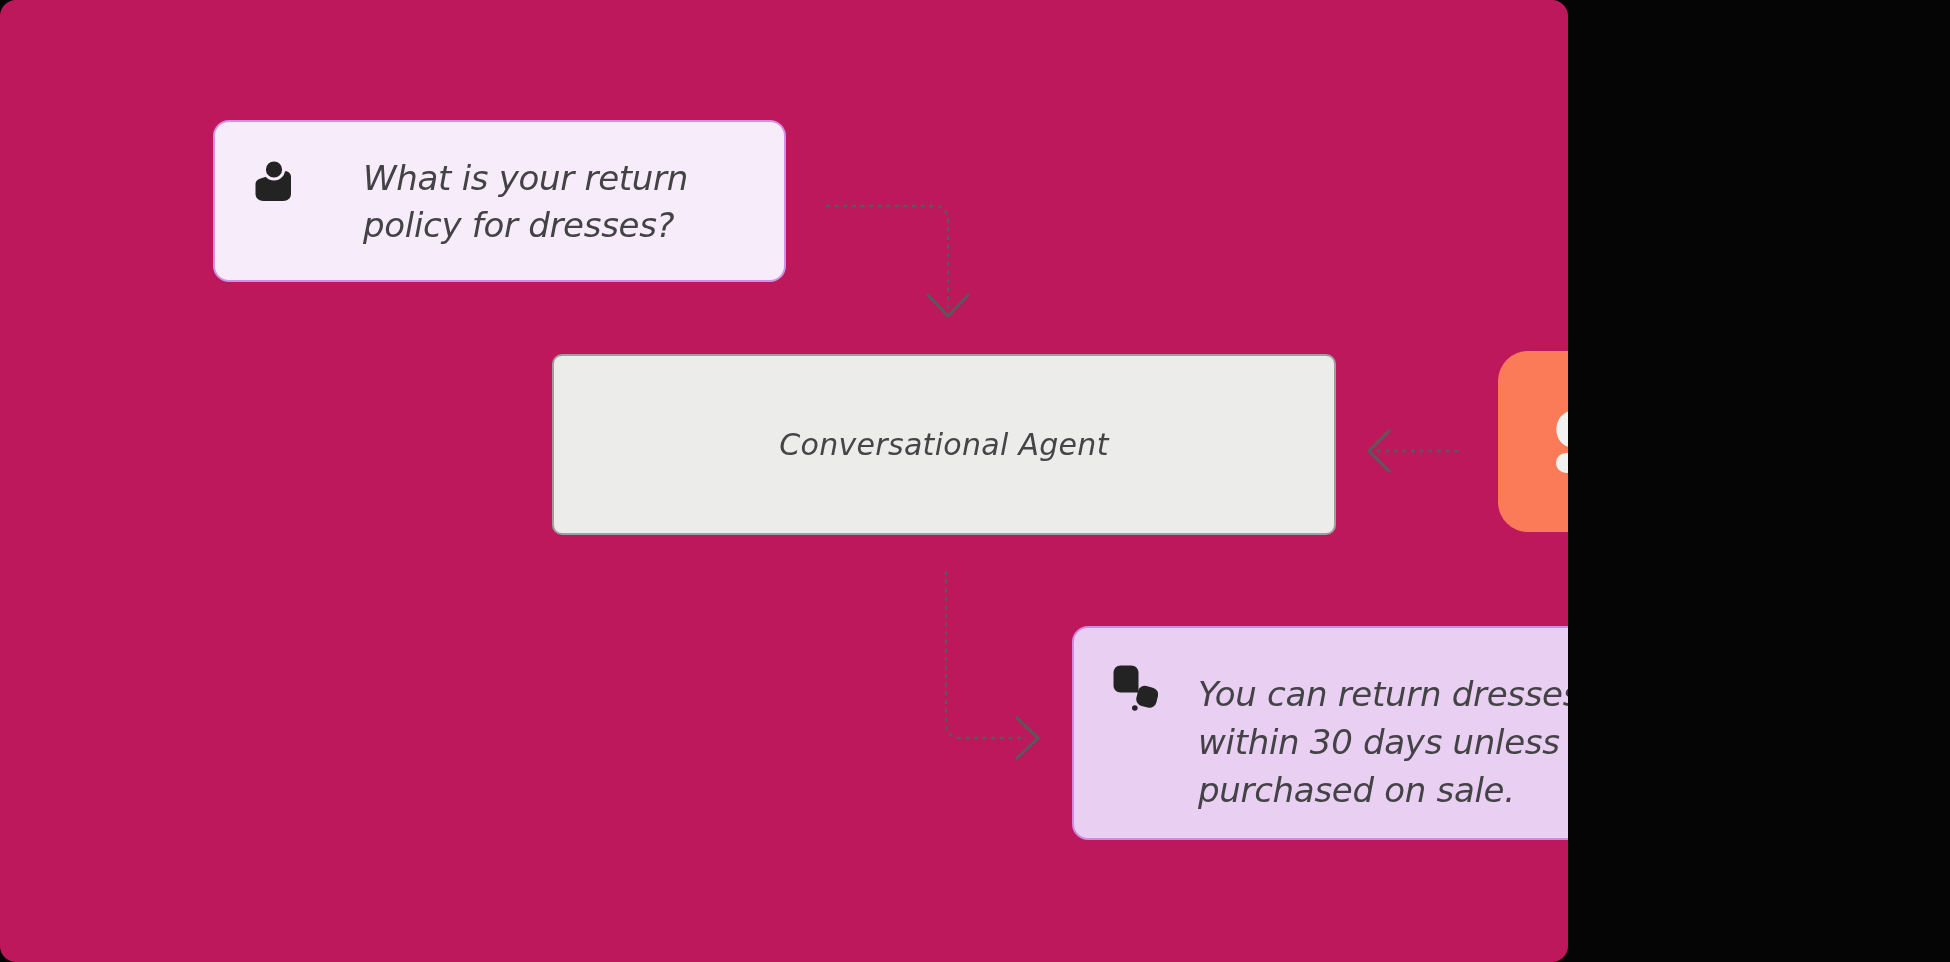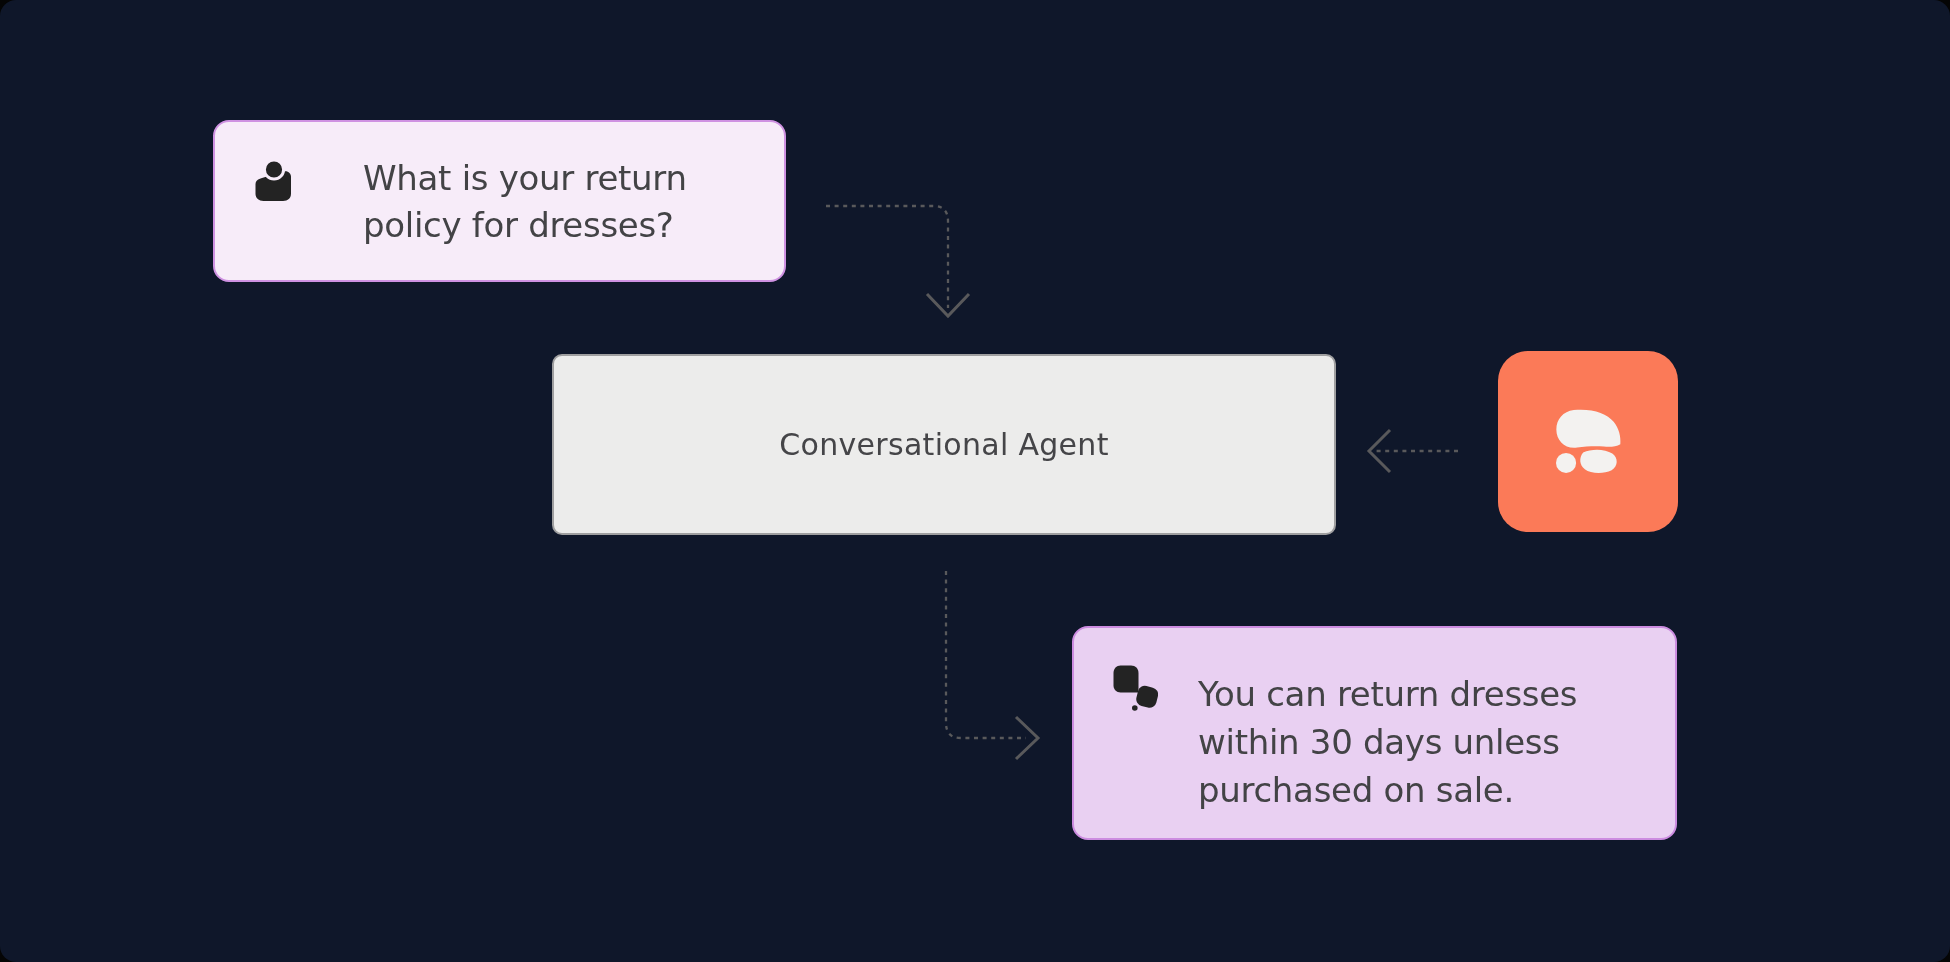--- a/index.html
+++ b/index.html
@@ -1,22 +1,23 @@
 <!DOCTYPE html>
 <html><head>
 <meta charset="utf-8">
 <style>
   html,body{margin:0;padding:0;background:#050505;}
   .canvas{
     position:relative;
-    width:1950px;height:962px;
-    background:#0f172a;
+    width:1568px;height:962px;
+    background:#be185d;
     border-radius:16px;
     overflow:hidden;
     font-family:"DejaVu Sans", sans-serif;
+    font-style:italic;
   }
   .arrows{position:absolute;left:0;top:0;width:1950px;height:962px;pointer-events:none;}
   .box{position:absolute;box-sizing:border-box;display:flex;align-items:flex-start;}
   .user-box{
     left:213px;top:120px;width:573px;height:162px;
     background:#f7ecf9;border:2.5px solid #cf92e2;border-radius:16px;
     padding-left:39px;
   }
   .bot-box{
     left:1072px;top:626px;width:605px;height:214px;

